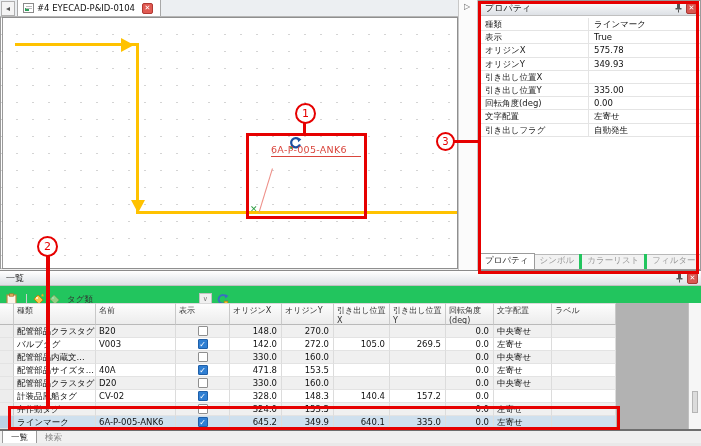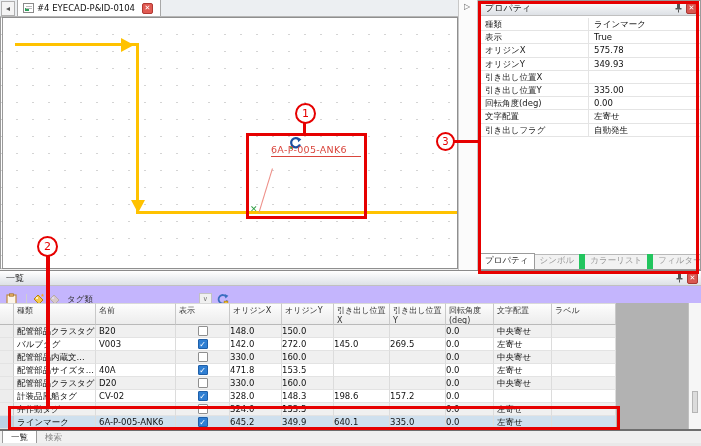--- a/index.html
+++ b/index.html
@@ -55,27 +55,27 @@
   .pin-btn { width:11px; height:11px; margin-right:2px; color:#555; font-size:8px; line-height:11px;
              text-align:center; }
   .panel-close { width:11px; height:11px; background:#d95751; border:1px solid #a93732; border-radius:2px;
                  color:#fff; font-size:7px; line-height:9px; text-align:center; }
   #prop-grid { position:absolute; left:0; top:17px; right:0; }
   .prow { display:flex; height:13.2px; line-height:13.2px; border-bottom:1px solid #e4e4e4; font-size:8.5px; }
   .prow .plabel { width:110px; padding-left:6px; border-right:1px solid #e4e4e4; color:#222; }
   .prow .pvalue { flex:1; padding-left:5px; color:#111; }
   #prop-tabs { position:absolute; left:0; bottom:0; right:0; height:15px; background:#f2f2f2;
                border-top:1px solid #b9b9b9; display:flex; align-items:flex-end; font-size:8.5px; }
-  .ptab { padding:1px 5px 2px; color:#999; white-space:nowrap; border-right:6px solid #22c55e; }
+  .ptab { padding:1px 5px 2px; color:#999; white-space:nowrap; border-right:3px solid #22c55e; }
   .ptab.active { background:#fff; color:#222; border:1px solid #9b9b9b; border-bottom:none; }
 
   
   #list-panel { position:absolute; left:0; top:270px; width:701px; height:176px; background:#f6f6f6;
                 border-top:1px solid #8a8a8a; }
-  #list-toolbar { position:absolute; left:0; top:15px; right:0; height:28px; background:#c4b5fd;
+  #list-toolbar { position:absolute; left:0; top:15px; right:0; height:28px; background:#22c55e;
                   border-bottom:1px solid #d8d8d8; display:flex; align-items:center; padding-left:5px; }
   .tb-sep { width:1px; height:12px; background:#cfcfcf; margin:0 5px; }
   .tb-icon { width:13px; height:13px; margin-right:3px; }
   #combo-label { margin-left:3px; font-size:8.5px; color:#333; }
   #combo-drop { width:13px; height:13px; margin-left:106px; background:#f0f0f0; border:1px solid #c2c2c2;
                 color:#777; font-size:7px; text-align:center; line-height:11px; }
   #refresh-icon { margin-left:4px; }
 
   #table { position:absolute; left:0; top:32px; width:616px; }
   .grid-row { display:grid; grid-template-columns:14px 82px 80px 54px 52px 52px 56px 56px 48px 58px 64px; }
@@ -83,21 +83,21 @@
   .th { background:linear-gradient(#fdfdfd,#ececec); border-right:1px solid #c9c9c9; border-bottom:1px solid #b9b9b9;
         border-top:1px solid #d9d9d9; font-size:8px; line-height:9.5px; color:#333; padding:2px 0 0 3px;
         overflow:hidden; }
   .tr { height:13px; background:#fff; }
   .tr:nth-child(odd) { background:#f0f0f0; }
   .tr.selected { background:#cfe0ee; }
   .td { border-right:1px solid #dcdcdc; border-bottom:1px solid #e3e3e3; font-size:8.5px; line-height:12px;
         padding-left:3px; white-space:nowrap; overflow:hidden; color:#111; }
   .td.rowsel { background:#ededed; border-right:1px solid #c9c9c9; }
   .tr.selected .td.rowsel { background:#bcd2e4; }
-  .td.num { text-align:left; padding-right:4px; padding-left:0; }
+  .td.num { text-align:right; padding-right:4px; padding-left:0; }
   .td.cbcell { text-align:center; padding-left:0; }
   .cb { display:inline-block; width:10px; height:10px; margin-top:1px; border:1px solid #8f8f8f;
         background:#fff; border-radius:1px; vertical-align:top; }
   .cb.on { background:#2f7fd3; border-color:#1f5fa8; color:#fff; font-size:8px; line-height:9px; font-weight:bold; }
 
   #table-dead { position:absolute; left:616px; top:32px; width:72px; height:126px; background:#b2b2b2; }
   #table-vsb { position:absolute; left:688px; top:32px; width:13px; height:126px; background:#f6f6f6;
                border-left:1px solid #c0c0c0; }
   #table-vsb .thumb { position:absolute; left:3px; right:3px; top:88px; height:22px; background:#dcdcdc;
                       border:1px solid #b5b5b5; }
@@ -264,35 +264,35 @@
           <div class="th">文字配置</div>
           <div class="th">ラベル</div>
         </div>
       <div id="tbody">
           <div class="grid-row tr">
             <div class="td rowsel"></div>
             <div class="td">配管部品クラスタグ</div>
             <div class="td">B20</div>
             <div class="td cbcell"><span class="cb"></span></div>
             <div class="td num">148.0</div>
-            <div class="td num">150.0</div>
+            <div class="td num">270.0</div>
             <div class="td num"></div>
             <div class="td num"></div>
             <div class="td num">0.0</div>
             <div class="td">中央寄せ</div>
             <div class="td"></div>
           </div>
           <div class="grid-row tr">
             <div class="td rowsel"></div>
             <div class="td">バルブタグ</div>
             <div class="td">V003</div>
             <div class="td cbcell"><span class="cb on">✓</span></div>
             <div class="td num">142.0</div>
             <div class="td num">272.0</div>
-            <div class="td num">145.0</div>
+            <div class="td num">105.0</div>
             <div class="td num">269.5</div>
             <div class="td num">0.0</div>
             <div class="td">左寄せ</div>
             <div class="td"></div>
           </div>
           <div class="grid-row tr">
             <div class="td rowsel"></div>
             <div class="td">配管部品内蔵文...</div>
             <div class="td"></div>
             <div class="td cbcell"><span class="cb"></span></div>
@@ -330,21 +330,21 @@
             <div class="td">中央寄せ</div>
             <div class="td"></div>
           </div>
           <div class="grid-row tr">
             <div class="td rowsel"></div>
             <div class="td">計装品風船タグ</div>
             <div class="td">CV-02</div>
             <div class="td cbcell"><span class="cb on">✓</span></div>
             <div class="td num">328.0</div>
             <div class="td num">148.3</div>
-            <div class="td num">198.6</div>
+            <div class="td num">140.4</div>
             <div class="td num">157.2</div>
             <div class="td num">0.0</div>
             <div class="td"></div>
             <div class="td"></div>
           </div>
           <div class="grid-row tr">
             <div class="td rowsel"></div>
             <div class="td">弁作動タグ</div>
             <div class="td"></div>
             <div class="td cbcell"><span class="cb"></span></div>

